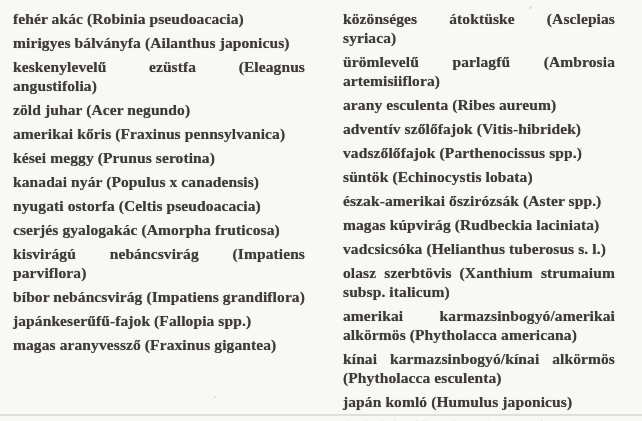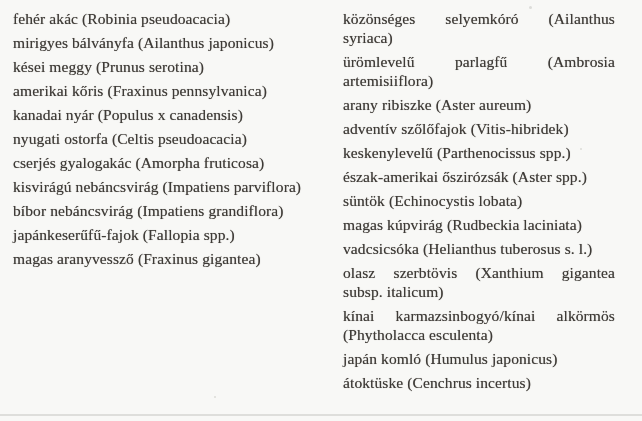--- a/index.html
+++ b/index.html
@@ -11,20 +11,21 @@
     height: 421px;
     overflow: hidden;
     position: relative;
     font-family: "Liberation Serif", "DejaVu Serif", serif;
   }
   .scan-page {
     position: absolute;
     inset: 0;
     box-sizing: border-box;
     padding: 9px 12px 0 13px;
+    font-weight: bold;
   }
   .columns {
     display: flex;
     gap: 38px;
   }
   .col {
     box-sizing: border-box;
   }
   .col-left  { width: 292px; }
   .col-right { width: 272px; }
@@ -58,41 +59,44 @@
   .speck-3 { width: 2px; height: 2px; left: 214px; top: 396px; }
 </style>
 </head>
 <body style="background: rgb(248, 248, 246); color: rgb(62, 59, 55);">
 
 <div class="scan-page">
   <div class="columns">
     <div class="col col-left">
         <p>fehér akác (Robinia pseudoacacia)</p>
         <p>mirigyes bálványfa (Ailanthus japonicus)</p>
+        <p>keskenylevelű ezüstfa (Eleagnus angustifolia)</p>
+        <p>zöld juhar (Acer negundo)</p>
+        <p>amerikai kőris (Fraxinus pennsylvanica)</p>
         <p>kései meggy (Prunus serotina)</p>
-        <p>amerikai kőris (Fraxinus pennsylvanica)</p>
         <p>kanadai nyár (Populus x canadensis)</p>
         <p>nyugati ostorfa (Celtis pseudoacacia)</p>
         <p>cserjés gyalogakác (Amorpha fruticosa)</p>
         <p>kisvirágú nebáncsvirág (Impatiens parviflora)</p>
         <p>bíbor nebáncsvirág (Impatiens grandiflora)</p>
         <p>japánkeserűfű-fajok (Fallopia spp.)</p>
         <p>magas aranyvessző (Fraxinus gigantea)</p>
       </div>
     <div class="col col-right">
-        <p>közönséges selyemkóró (Ailanthus syriaca)</p>
+        <p>közönséges átoktüske (Asclepias syriaca)</p>
         <p>ürömlevelű parlagfű (Ambrosia artemisiiflora)</p>
-        <p>arany ribiszke (Aster aureum)</p>
+        <p>arany esculenta (Ribes aureum)</p>
         <p>adventív szőlőfajok (Vitis-hibridek)</p>
-        <p>keskenylevelű (Parthenocissus spp.)</p>
+        <p>vadszőlőfajok (Parthenocissus spp.)</p>
+        <p>süntök (Echinocystis lobata)</p>
         <p>észak-amerikai őszirózsák (Aster spp.)</p>
-        <p>süntök (Echinocystis lobata)</p>
         <p>magas kúpvirág (Rudbeckia laciniata)</p>
         <p>vadcsicsóka (Helianthus tuberosus s. l.)</p>
-        <p>olasz szerbtövis (Xanthium gigantea subsp. italicum)</p>
+        <p>olasz szerbtövis (Xanthium strumaium subsp. italicum)</p>
+        <p>amerikai karmazsinbogyó/amerikai alkörmös (Phytholacca americana)</p>
         <p>kínai karmazsinbogyó/kínai alkörmös (Phytholacca esculenta)</p>
         <p>japán komló (Humulus japonicus)</p>
         <p>átoktüske (Cenchrus incertus)</p>
       </div>
   </div>
   <div class="scan-edge-line"></div>
   <div class="speck speck-1"></div>
   <div class="speck speck-2"></div>
   <div class="speck speck-3"></div>
 </div>

